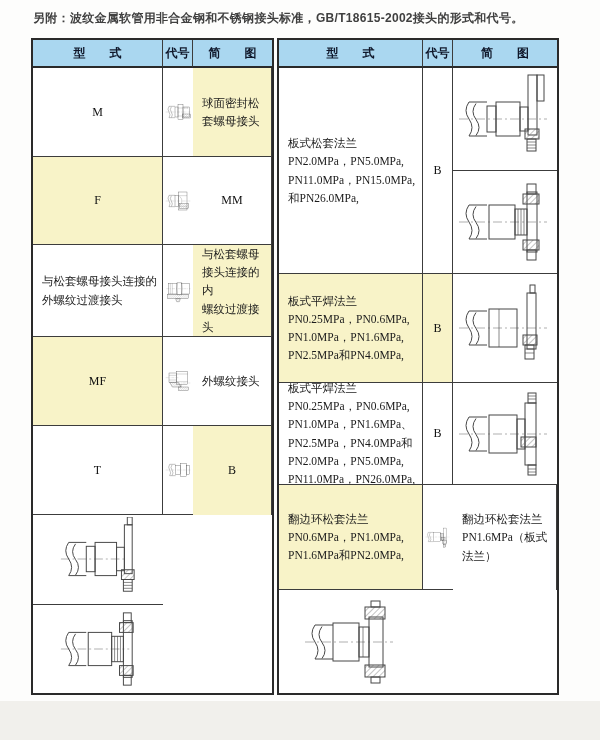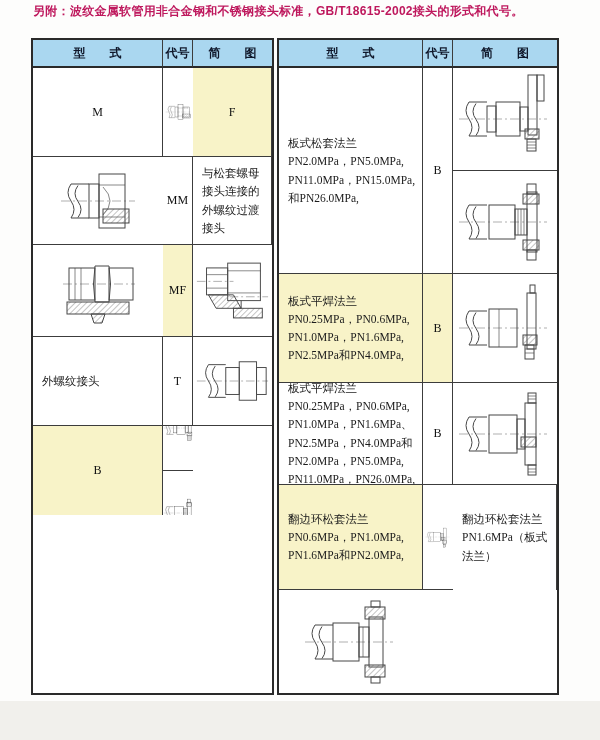--- a/index.html
+++ b/index.html
@@ -9,23 +9,23 @@
     --outer:#2a2a2a;
   }
   *{box-sizing:border-box;margin:0;padding:0}
   html,body{background:#ffffff}
   .sheet{
     position:relative;width:600px;height:740px;overflow:hidden;
     background:#fdfdfc;
     font-family:"Liberation Serif","DejaVu Serif",serif;
   }
   .page-title{
-    position:absolute;left:33px;top:3px;width:560px;
+    position:absolute;left:33px;top:10px;width:560px;
     font-family:"Liberation Sans","DejaVu Sans",sans-serif;
-    font-weight:bold;font-size:12px;color:#be185d;letter-spacing:0.3px;
+    font-weight:bold;font-size:12px;color:#404040;letter-spacing:0.3px;
   }
   .tbl{
     position:absolute;top:38px;display:grid;
     border:2px solid var(--outer);background:#ffffff;
   }
   #tbl-left{left:31px;grid-template-columns:130px 30px 79px;
     grid-template-rows:28px 89px 88px 92px 89px 89px 178px;}
   #tbl-right{left:277px;grid-template-columns:144px 30px 104px;
     grid-template-rows:28px 206px 109px 102px 105px 103px;}
   .cell{
@@ -94,20 +94,21 @@
         <line class="thin" x1="39" y1="22" x2="54" y2="22"></line>
         <line class="thin" x1="39" y1="46" x2="54" y2="46"></line>
         <rect x="54" y="19" width="20" height="30"></rect>
         <line class="thin" x1="58" y1="19" x2="58" y2="25"></line>
         <line class="thin" x1="63" y1="19" x2="63" y2="25"></line>
         <line class="thin" x1="68" y1="19" x2="68" y2="25"></line>
         <rect class="h" x="52" y="40" width="24" height="12"></rect>
       </svg>
     </div>
 
+    <div class="cell c-type hl">球面密封松套螺母接头</div>
     <div class="cell c-code hl">F</div>
     <div class="cell c-diag last-col">
       <svg class="dwg" width="78" height="68" viewBox="0 0 78 68">
         <line class="cl" x1="2" y1="34" x2="76" y2="34"></line>
         <use href="#hose" x="4" y="17"></use>
         <rect x="30" y="17" width="10" height="34"></rect>
         <rect x="40" y="7" width="26" height="54"></rect>
         <line class="thin" x1="40" y1="18" x2="66" y2="18"></line>
         <line class="thin" x1="40" y1="50" x2="66" y2="50"></line>
         <path class="thin" d="M44,20 Q58,34 44,48"></path>
@@ -124,20 +125,22 @@
         <rect x="10" y="12" width="26" height="32"></rect>
         <line class="thin" x1="16" y1="12" x2="16" y2="44"></line>
         <line class="thin" x1="22" y1="12" x2="22" y2="44"></line>
         <path d="M36,10 Q33,28 36,46 L50,46 Q53,28 50,10 Z"></path>
         <rect x="50" y="12" width="24" height="32"></rect>
         <rect class="h" x="8" y="46" width="62" height="12"></rect>
         <path class="h" d="M32,58 h14 l-3,9 h-8 Z"></path>
       </svg>
     </div>
 
+    <div class="cell c-type hl">与松套螺母接头连接的内
+螺纹过渡接头</div>
     <div class="cell c-code hl">MF</div>
     <div class="cell c-diag last-col">
       <svg class="dwg" width="78" height="68" viewBox="0 0 78 68">
         <line class="cl" x1="2" y1="24" x2="40" y2="24"></line>
         <line class="cl" x1="36" y1="40" x2="76" y2="40"></line>
         <rect x="12" y="10" width="22" height="28"></rect>
         <line class="thin" x1="12" y1="17" x2="34" y2="17"></line>
         <line class="thin" x1="12" y1="31" x2="34" y2="31"></line>
         <rect x="34" y="5" width="34" height="39"></rect>
         <line class="thin" x1="34" y1="13" x2="68" y2="13"></line>

